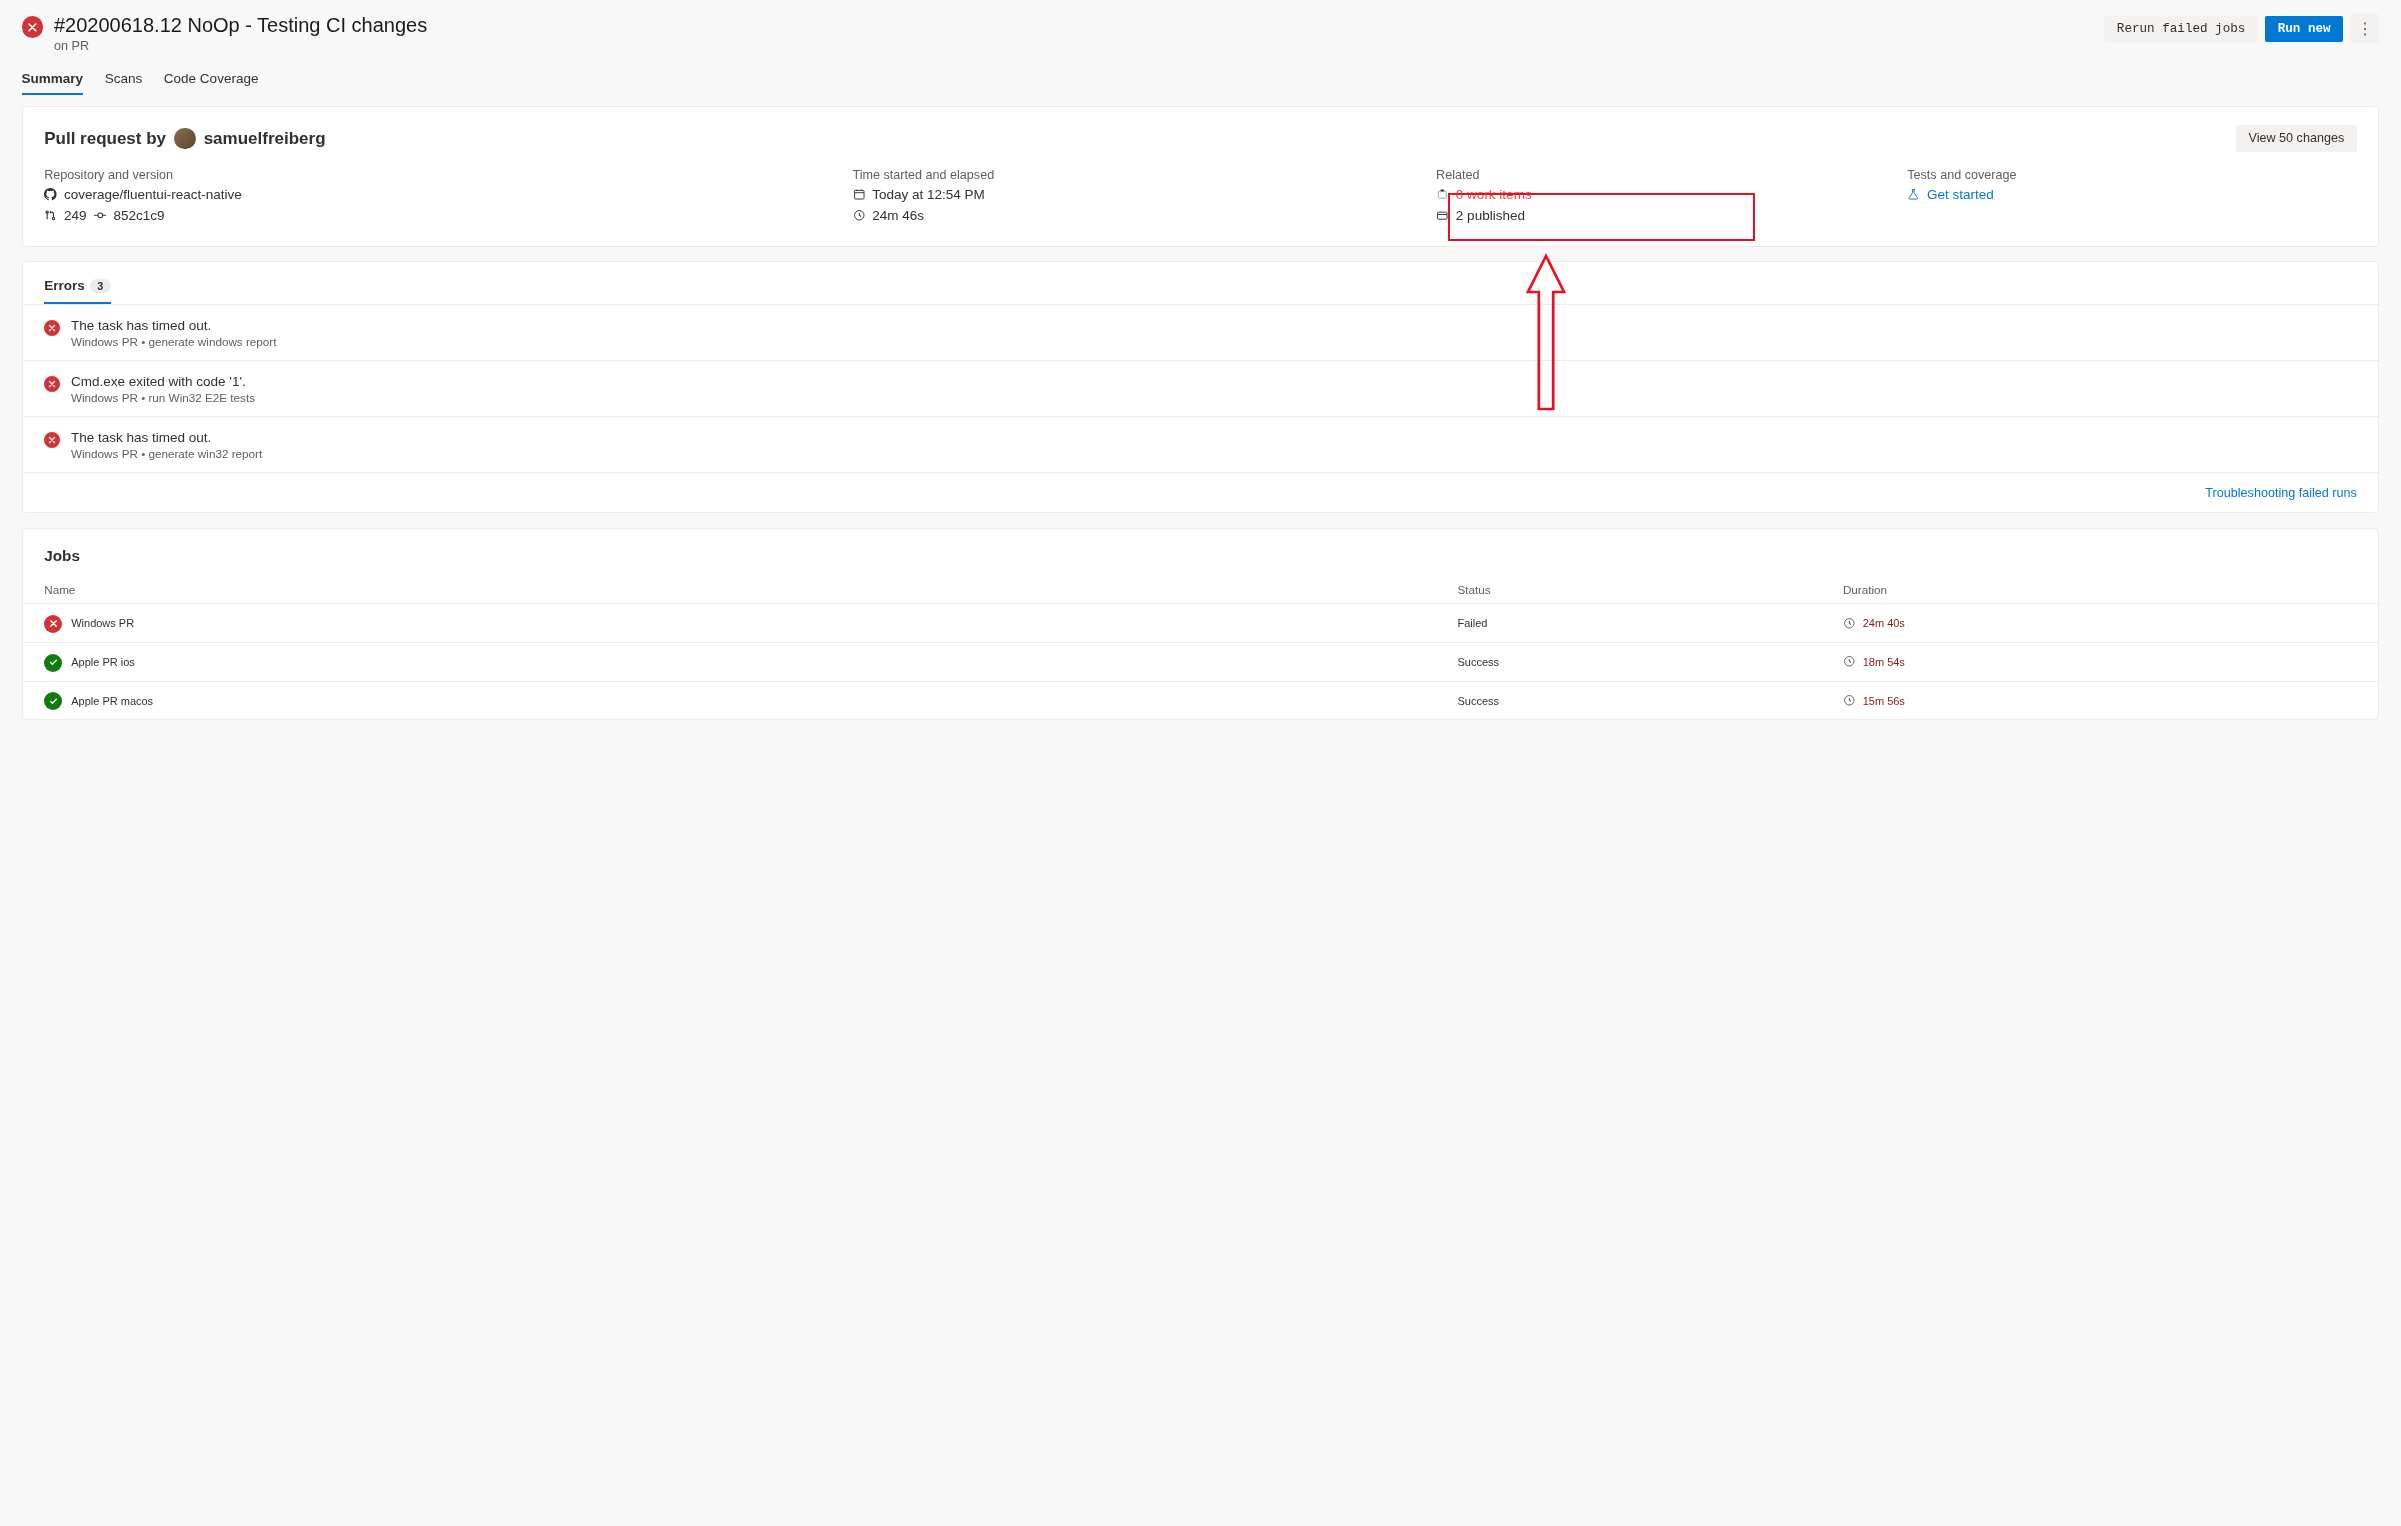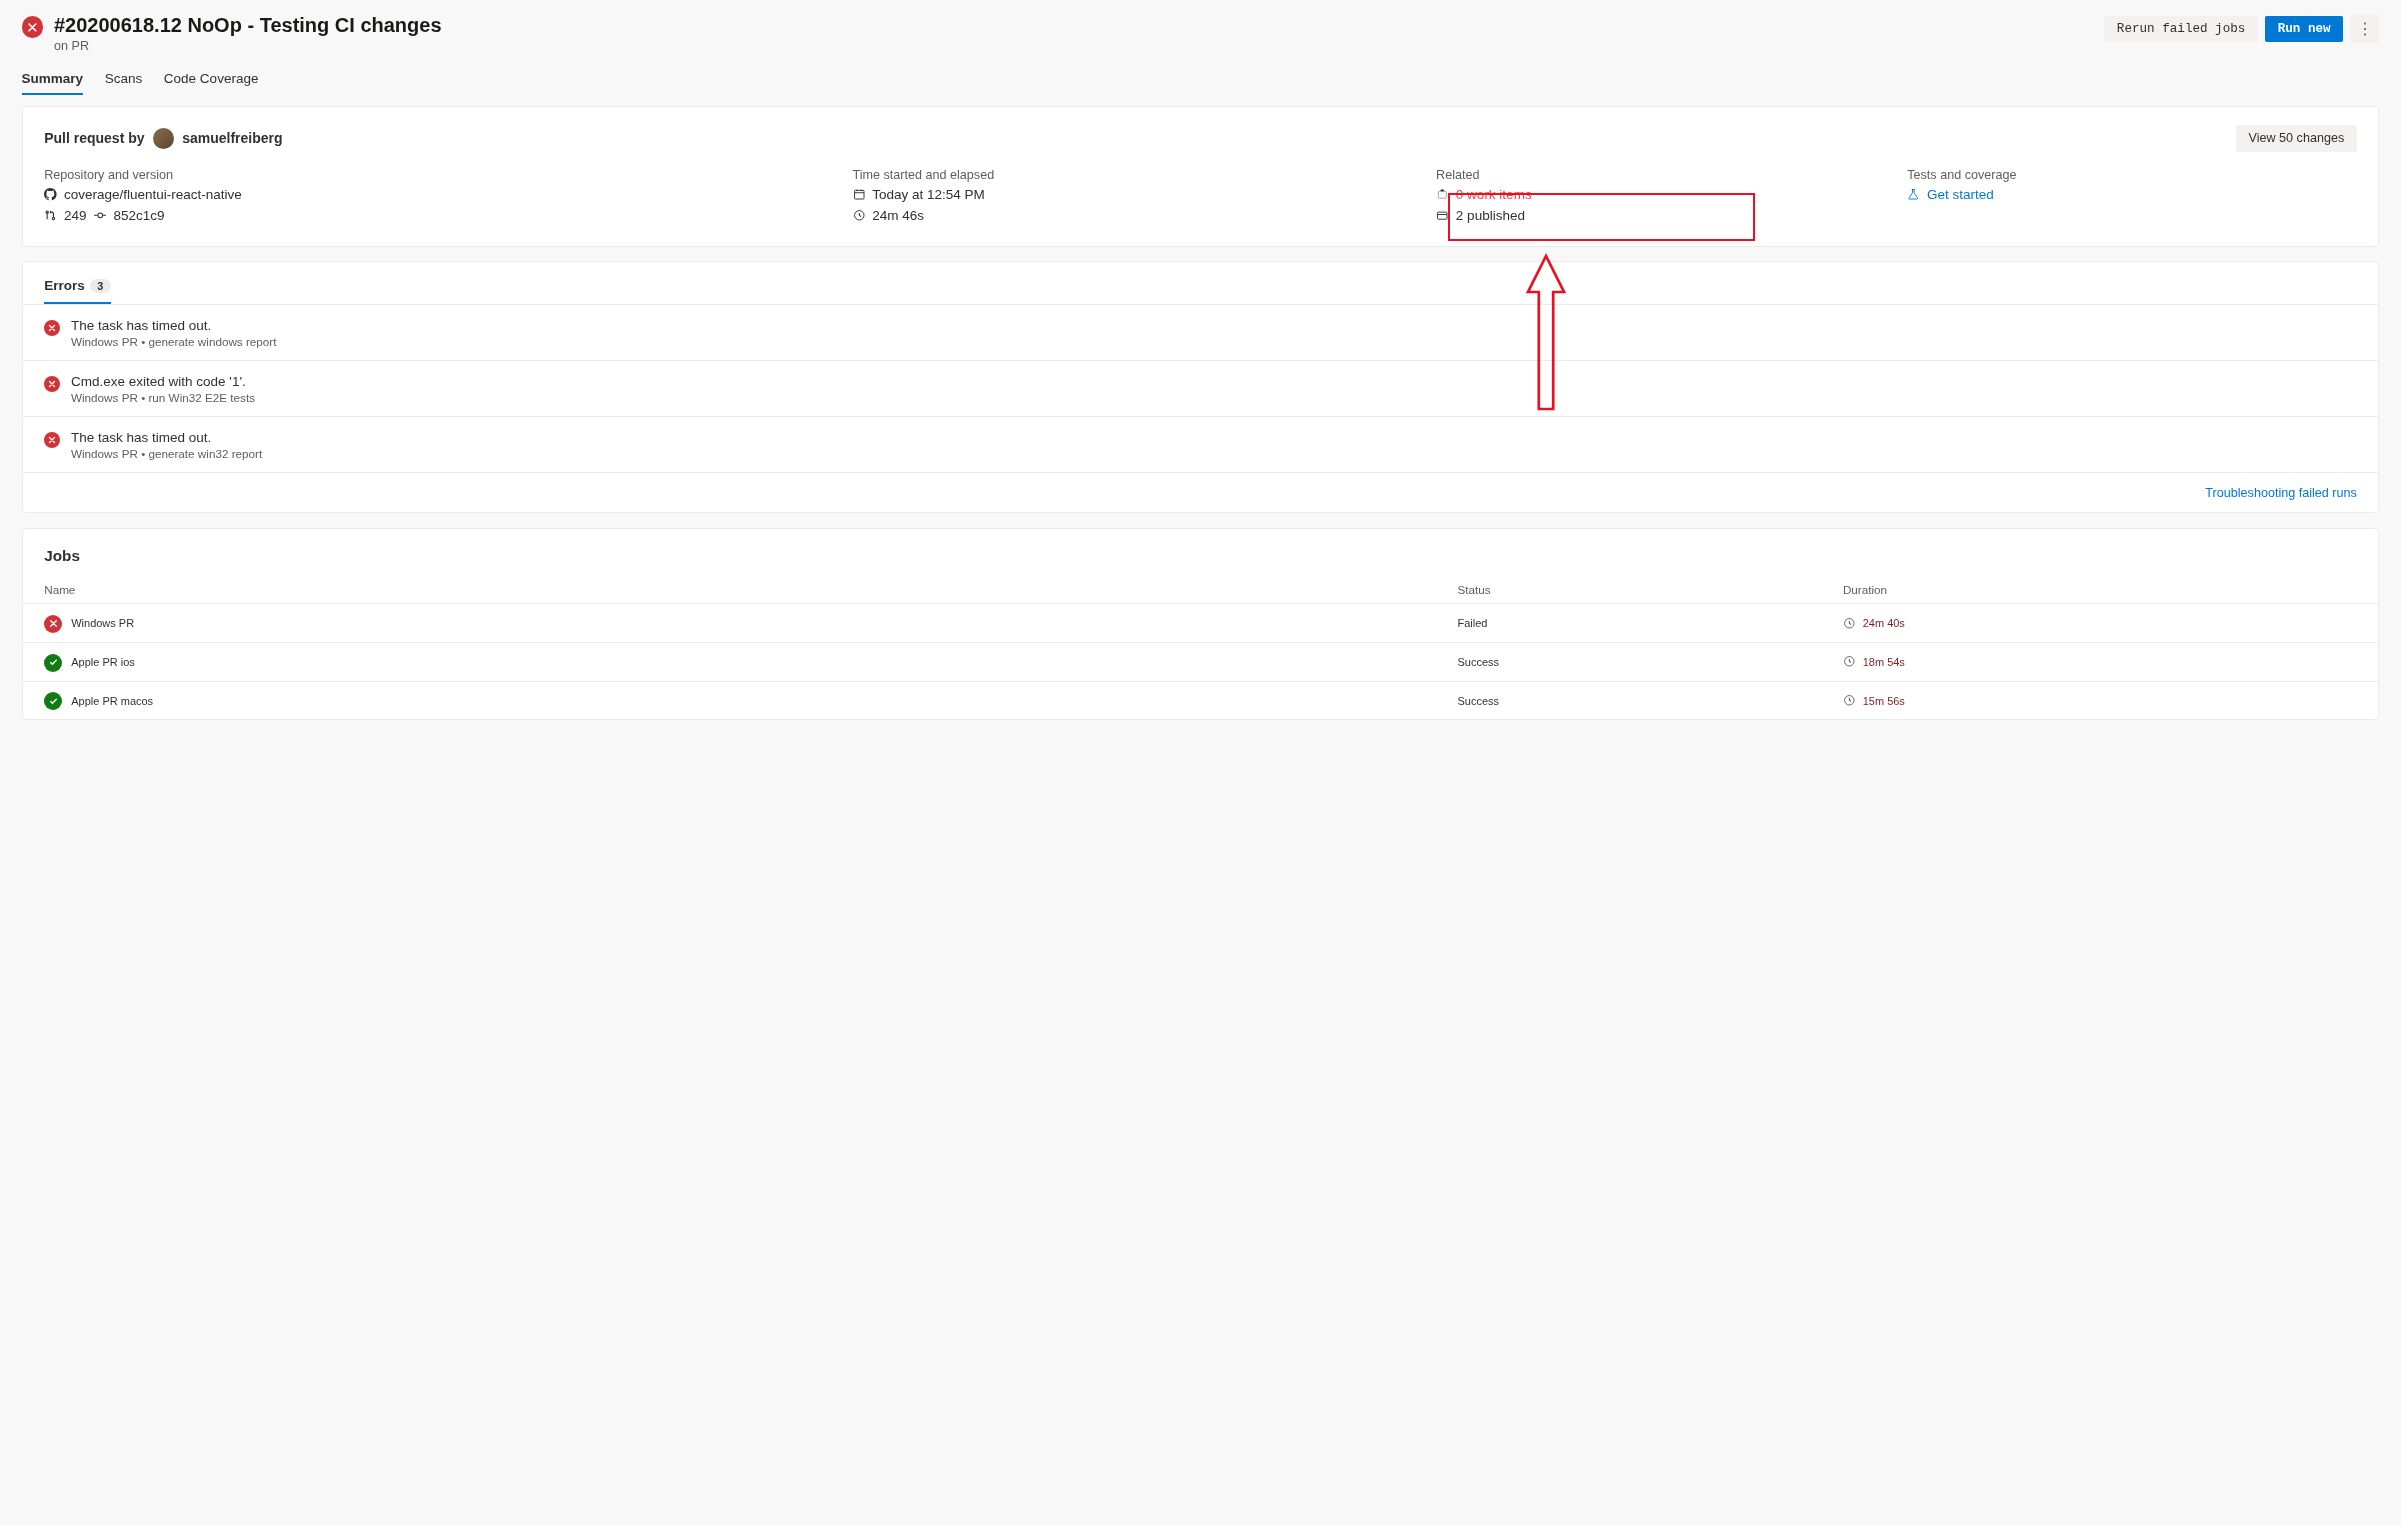--- a/index.html
+++ b/index.html
@@ -21,21 +21,21 @@
       align-items: flex-start;
       gap: 10.8px;
     }
     .status-circle {
       width: 21.6px; height: 21.6px; border-radius: 50%;
       display: inline-flex; align-items: center; justify-content: center;
       flex-shrink: 0; margin-top: 1.8px;
     }
     .status-fail { background: #d13438; color: #fff; }
     .status-pass { background: #107c10; color: #fff; }
-    .page-title { font-size: 20px; font-weight: 700; color: #1b1a19; }
+    .page-title { font-size: 20px; font-weight: 400; color: #1b1a19; }
     .subtitle { font-size: 12.6px; color: #605e5c; margin-top: 1.8px; }
     .actions { display: flex; gap: 7.2px; align-items: center; font-family: Liberation Mono, monospace; }
     .btn {
       border: none; padding: 6.3px 12.6px; font-size: 12.6px; cursor: pointer;
       border-radius: 1.8px; font-family: inherit;
     }
     .btn-default { background: #f3f2f1; color: #323130; }
     .btn-primary { background: #0078d4; color: #fff; font-weight: 600; }
     .btn-icon {
       width: 29px; height: 29px; display: inline-flex;
@@ -51,21 +51,21 @@
     .card {
       background: #fff; border: 0.9px solid #edebe9; border-radius: 3.6px;
       margin-bottom: 14.4px;
     }
     .card-pad { padding: 18px 21.6px; }
     .pr-header {
       display: flex; justify-content: space-between; align-items: center;
       margin-bottom: 16px;
     }
     .pr-title {
-      font-size: 14px; font-weight: 600; display: flex; align-items: center; gap: 8px;
+      font-size: 17px; font-weight: 600; display: flex; align-items: flex-end; gap: 8px;
     }
     .avatar {
       width: 21.6px; height: 21.6px; border-radius: 50%;
       background: linear-gradient(135deg,#8a6d4b,#5c4632);
       display: inline-block; flex-shrink: 0;
     }
     .info-grid {
       display: grid;
       grid-template-columns: 1.4fr 1fr 0.8fr 0.8fr;
       gap: 21.6px;

